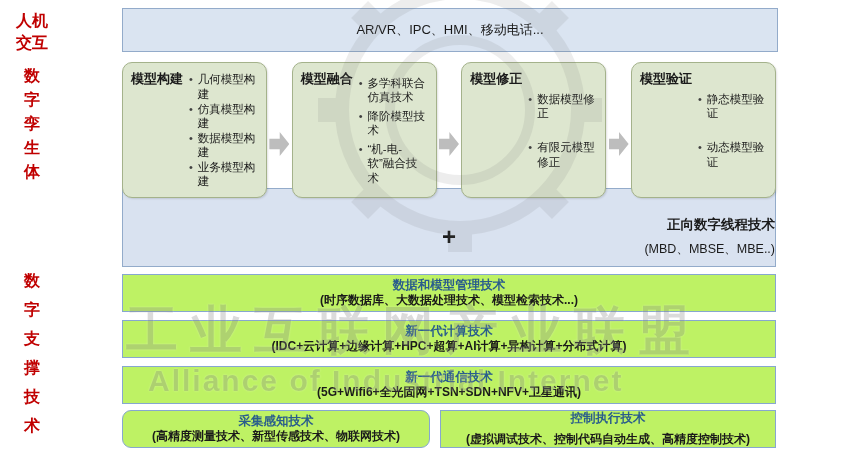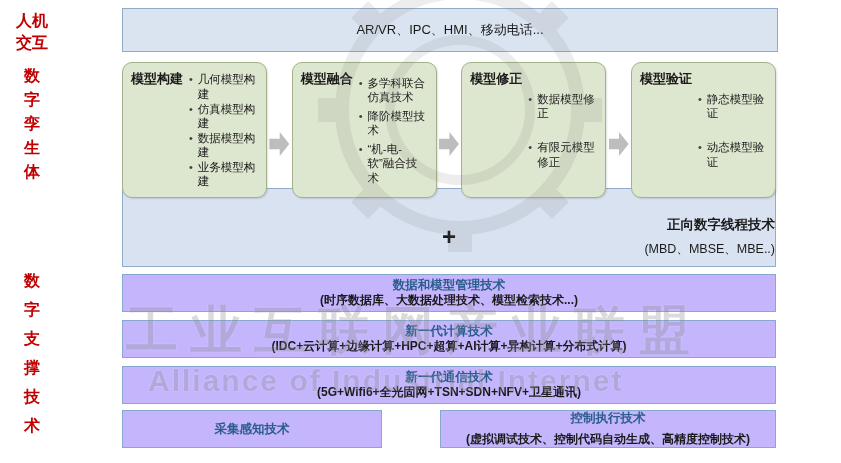--- a/index.html
+++ b/index.html
@@ -39,26 +39,26 @@
   .model-title{text-align:center;font-size:13px;font-weight:bold;color:#1a1a1a;}
   .model-items{list-style:none;margin:2px 0 0 0;padding:0 0 0 6px;flex:1;
     display:flex;flex-direction:column;justify-content:space-evenly;}
   .model-item{font-size:11.5px;color:#1a1a1a;display:flex;align-items:flex-start;}
   .model-item .bullet{color:#404040;margin-right:5px;font-size:11px;line-height:1.3;}
   .model-item .txt{line-height:1.25;}
   .flow-arrow{width:20px;height:24px;align-self:center;margin-top:28px;background:#bdbdbd;
     clip-path:polygon(0 28%,52% 28%,52% 0,100% 50%,52% 100%,52% 72%,0 72%);}
 
   
-  .row-box{position:absolute;left:122px;width:654px;height:38px;background:#c4b5fd;
+  .row-box{position:absolute;left:122px;width:654px;height:38px;background:#bef264;
     border:1px solid #87a7cf;box-sizing:border-box;display:flex;flex-direction:column;
     align-items:center;justify-content:center;z-index:2;}
   .row-title{font-size:12.5px;font-weight:bold;color:#2a5d8c;line-height:1.3;}
   .row-sub{font-size:12px;color:#1a1a1a;line-height:1.3;font-weight:bold;}
-  .half-left{width:260px;}
+  .half-left{width:308px;border-radius:9px;}
   .half-right{left:440px;width:336px;}
 
   
   .watermark{position:absolute;left:0;top:0;width:841px;height:463px;pointer-events:none;z-index:5;}
   .wm-cn{position:absolute;left:126px;top:296px;font-size:52px;font-weight:bold;
     letter-spacing:12px;color:#8c8c8c;opacity:0.30;white-space:nowrap;
     text-shadow:0 0 2px #ffffff;}
   .wm-en{position:absolute;left:128px;top:364px;font-size:30px;font-weight:bold;
     letter-spacing:2px;color:#8c8c8c;opacity:0.32;white-space:nowrap;
     text-shadow:0 0 2px #ffffff;margin-left:20px;}
@@ -187,20 +187,21 @@
     <div class="row-title">新一代计算技术</div>
     <div class="row-sub">(IDC+云计算+边缘计算+HPC+超算+AI计算+异构计算+分布式计算)</div>
   </div>
   <div class="row-box" style="top:366px;">
     <div class="row-title">新一代通信技术</div>
     <div class="row-sub">(5G+Wifi6+全光固网+TSN+SDN+NFV+卫星通讯)</div>
   </div>
 
   <div class="row-box half-left" style="top:410px;">
     <div class="row-title">采集感知技术</div>
+    <div class="row-sub">(高精度测量技术、新型传感技术、物联网技术)</div>
   </div>
   <div class="row-box half-right" style="top:410px;gap:6px;">
     <div class="row-title">控制执行技术</div>
     <div class="row-sub">(虚拟调试技术、控制代码自动生成、高精度控制技术)</div>
   </div>
 
   <div class="watermark">
     <svg class="wm-gear" width="300" height="300" viewBox="0 0 300 300">
       <circle cx="150" cy="150" r="118" fill="none" stroke="#707070" stroke-width="14"></circle>
       <circle cx="150" cy="150" r="70" fill="none" stroke="#707070" stroke-width="10"></circle>

